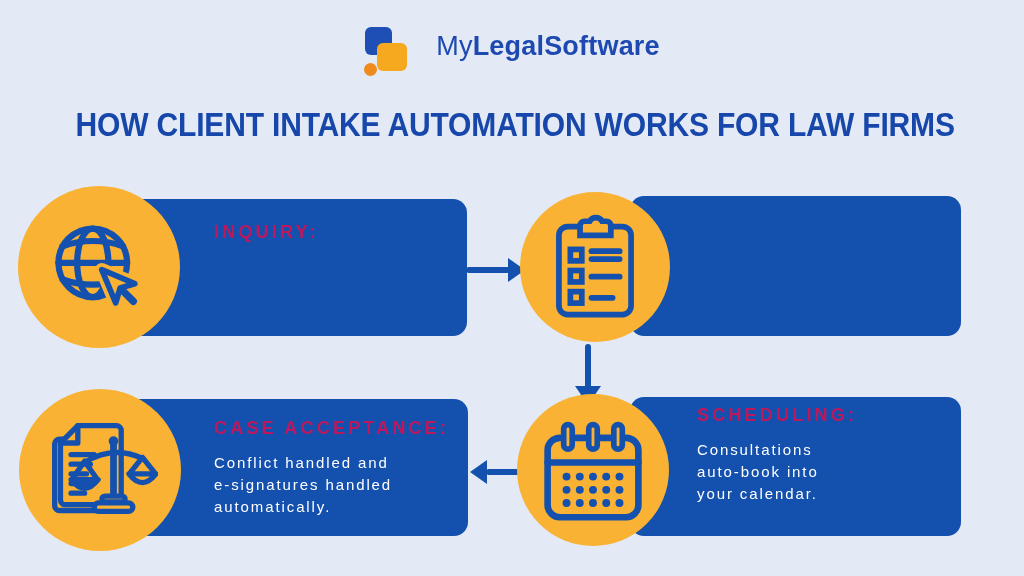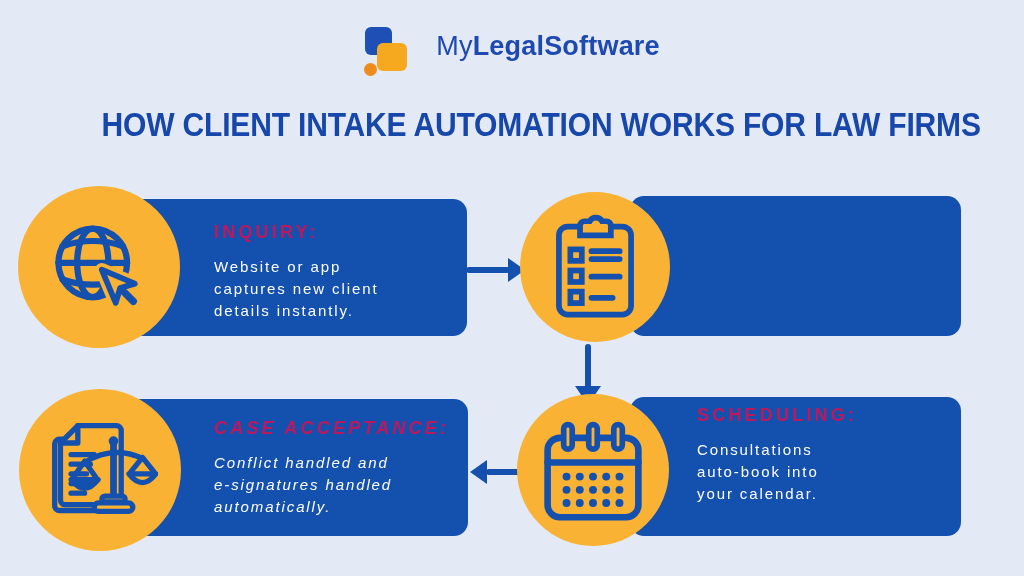--- a/index.html
+++ b/index.html
@@ -15,21 +15,21 @@
           display:flex; justify-content:center; align-items:center; gap:20px; }
   .logo-mark { position:relative; width:52px; height:52px; flex:0 0 auto; }
   .lm-blue   { position:absolute; left:1px;  top:7px;  width:27px; height:28px; background:#1d4fb5; border-radius:6px; }
   .lm-yellow { position:absolute; left:13px; top:23px; width:30px; height:28px; background:#f6a81f; border-radius:6px; }
   .lm-dot    { position:absolute; left:0px;  top:43px; width:13px; height:13px; background:#ef8a1d; border-radius:50%; }
   .logo-text { font-size:27px; color:#1d49b0; font-weight:500; letter-spacing:0.2px; white-space:nowrap; }
   .logo-text .bold { font-weight:800; }
 
   
   .title { position:absolute; top:106px; left:0; width:100%;
-           text-align:right; white-space:nowrap; }
+           text-align:left; white-space:nowrap;padding-left:32px; }
   .title span {
     display:inline-block; transform:scaleX(0.91); transform-origin:center;
     font-size:33px; font-weight:800; letter-spacing:-0.2px; color:#1747ab;
   }
 
   
   .rect { position:absolute; background:#1450ae; border-radius:14px; z-index:1; }
   .rect.r1 { left:120px; top:199px; width:347px; height:137px; }
   .rect.r2 { left:630px; top:196px; width:331px; height:140px; }
   .rect.r3 { left:120px; top:399px; width:348px; height:137px; }
@@ -39,21 +39,21 @@
             display:flex; align-items:center; justify-content:center; color:#1450ae; }
   .circle.c1 { left:18px;  top:186px; width:162px; height:162px; }
   .circle.c2 { left:520px; top:192px; width:150px; height:150px; }
   .circle.c3 { left:19px;  top:389px; width:162px; height:162px; }
   .circle.c4 { left:517px; top:394px; width:152px; height:152px; }
   .circle svg { display:block; }
 
   .texts { position:absolute; z-index:2; }
   .texts.t1 { left:214px; top:221px; width:250px; }
   .texts.t2 { left:697px; top:220px; width:268px; }
-  .texts.t3 { left:214px; top:417px; width:255px;font-style:italic; }
+  .texts.t3 { left:214px; top:417px; width:255px; }
   .texts.t4 { left:697px; top:404px; width:255px; }
   .step-heading { font-size:18px; font-weight:700; letter-spacing:3.2px;
                   color:#be185d; line-height:22px; margin-bottom:13px; white-space:nowrap; }
   .step-body { font-size:15px; font-weight:500; color:#ffffff;
                letter-spacing:1.9px; line-height:22px; white-space:pre-line; }
 
   
   .shaft { position:absolute; background:#1450ae; border-radius:3px; }
   .head  { position:absolute; width:0; height:0; }
 
@@ -185,23 +185,20 @@
             <circle cx="55" cy="91" r="4.2"></circle>
             <circle cx="69" cy="91" r="4.2"></circle>
             <circle cx="83" cy="91" r="4.2"></circle>
         </g>
       </svg>
     </span>
   </div>
 
   <div class="texts t1">
     <div class="step-heading">INQUIRY:</div>
-    <div class="step-body">Website or app
-captures new client
-details instantly.</div>
   </div>
   <div class="texts t3">
     <div class="step-heading">CASE ACCEPTANCE:</div>
     <div class="step-body">Conflict handled and
 e-signatures handled
 automatically.</div>
   </div>
   <div class="texts t4">
     <div class="step-heading">SCHEDULING:</div>
     <div class="step-body">Consultations

